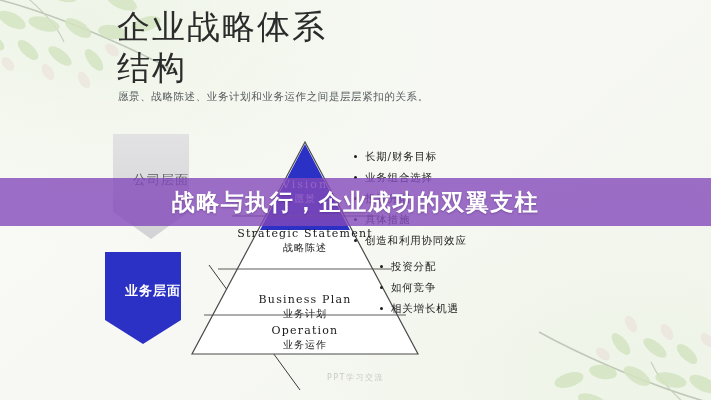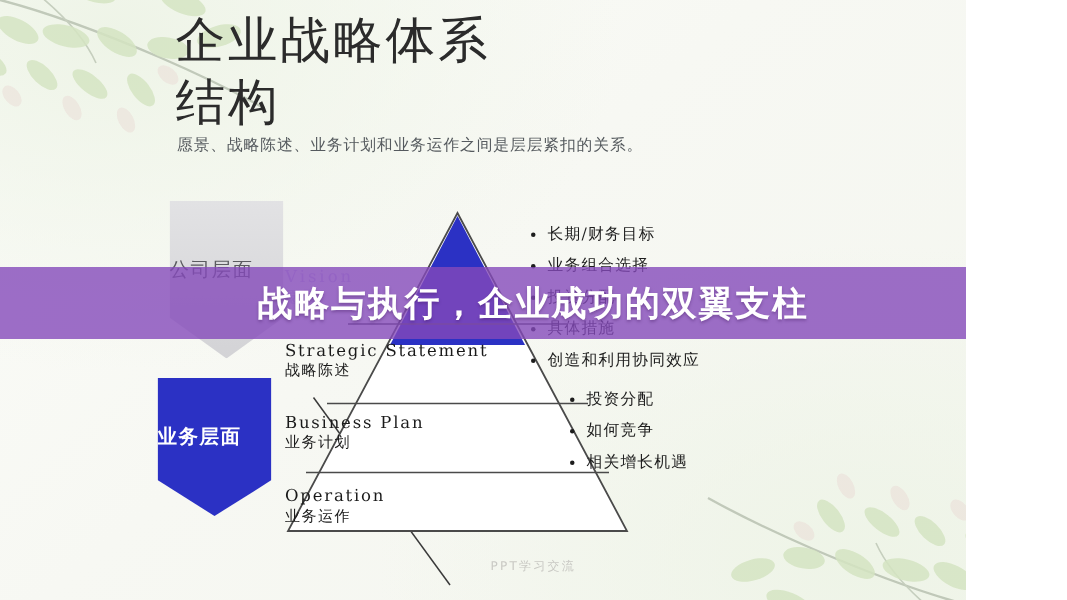--- a/index.html
+++ b/index.html
@@ -2,21 +2,21 @@
 <html><head>
 <meta charset="utf-8">
 <style>
   html,body{margin:0;padding:0;}
   body{
     width:711px;height:400px;overflow:hidden;
     font-family:"DejaVu Sans","Liberation Sans",sans-serif;
     background:#ffffff;
   }
   #slide{
-    position:relative;width:644px;height:400px;overflow:hidden;
+    position:relative;width:711px;height:400px;overflow:hidden;
     background:
       radial-gradient(ellipse at 12% 6%, #eef4e7 0%, rgba(238,244,231,0) 42%),
       radial-gradient(ellipse at 90% 94%, #eef4e7 0%, rgba(238,244,231,0) 40%),
       linear-gradient(140deg,#fbfcf8 0%,#f7f8f3 45%,#f4f6ef 100%);
   }
 
   
   .leaves{position:absolute;opacity:.78;pointer-events:none;}
   .leaf-tl{left:-14px;top:-20px;width:215px;height:150px;}
   .leaf-br{right:-18px;bottom:-24px;width:215px;height:150px;transform:rotate(180deg);}
@@ -32,49 +32,49 @@
   .subtitle{
     position:absolute;left:118px;top:90px;
     font-size:10.5px;color:#555a5e;letter-spacing:.6px;
     font-family:Liberation Serif, serif;
     text-align:right;
   }
 
   
   .chev{
     position:absolute;width:76px;
-    display:flex;align-items:center;justify-content:flex-start;
+    display:flex;align-items:center;justify-content:flex-end;
     font-size:13px;letter-spacing:1px;
     clip-path:polygon(0 0,100% 0,100% 74%,50% 100%,0 74%);
   }
   .chev-corp{
     left:113px;top:134px;height:105px;
     background:linear-gradient(180deg,#e2e2e4 0%,#d3d3d6 100%);
     color:#5b5b60;
   }
   .chev-biz{
     left:105px;top:252px;height:92px;
     background:#2b31c4;color:#ffffff;font-weight:600;
   }
   .chev span{transform:translateY(-7px);}
 
   
   .pyramid{position:absolute;left:190px;top:138px;width:230px;height:220px;}
   .pyr-svg{position:absolute;inset:0;}
   .tier{
-    position:absolute;width:100%;
+    position:absolute;width:100%;text-align:center;
     font-family:"DejaVu Serif","Liberation Serif",serif;
     color:#1a1a1a;pointer-events:none;
   }
   .tier .en{display:block;font-size:11px;letter-spacing:1.2px;line-height:14px;}
   .tier .cn{display:block;font-size:10px;letter-spacing:1px;line-height:14px;}
   .tier-vision{top:40px;color:#cfc7e8;}
   .tier-vision .en{font-size:11px;letter-spacing:2px;}
   .tier-strategic{top:89px;}
-  .tier-plan{top:137px;}
+  .tier-plan{top:155px;}
   .tier-oper{top:186px;}
 
   
   .bullets{
     position:absolute;left:352px;top:146px;width:220px;
     font-family:"DejaVu Serif","Liberation Serif",serif;
     color:#1d1d1d;
   }
   .bullets li{
     list-style:none;position:relative;

